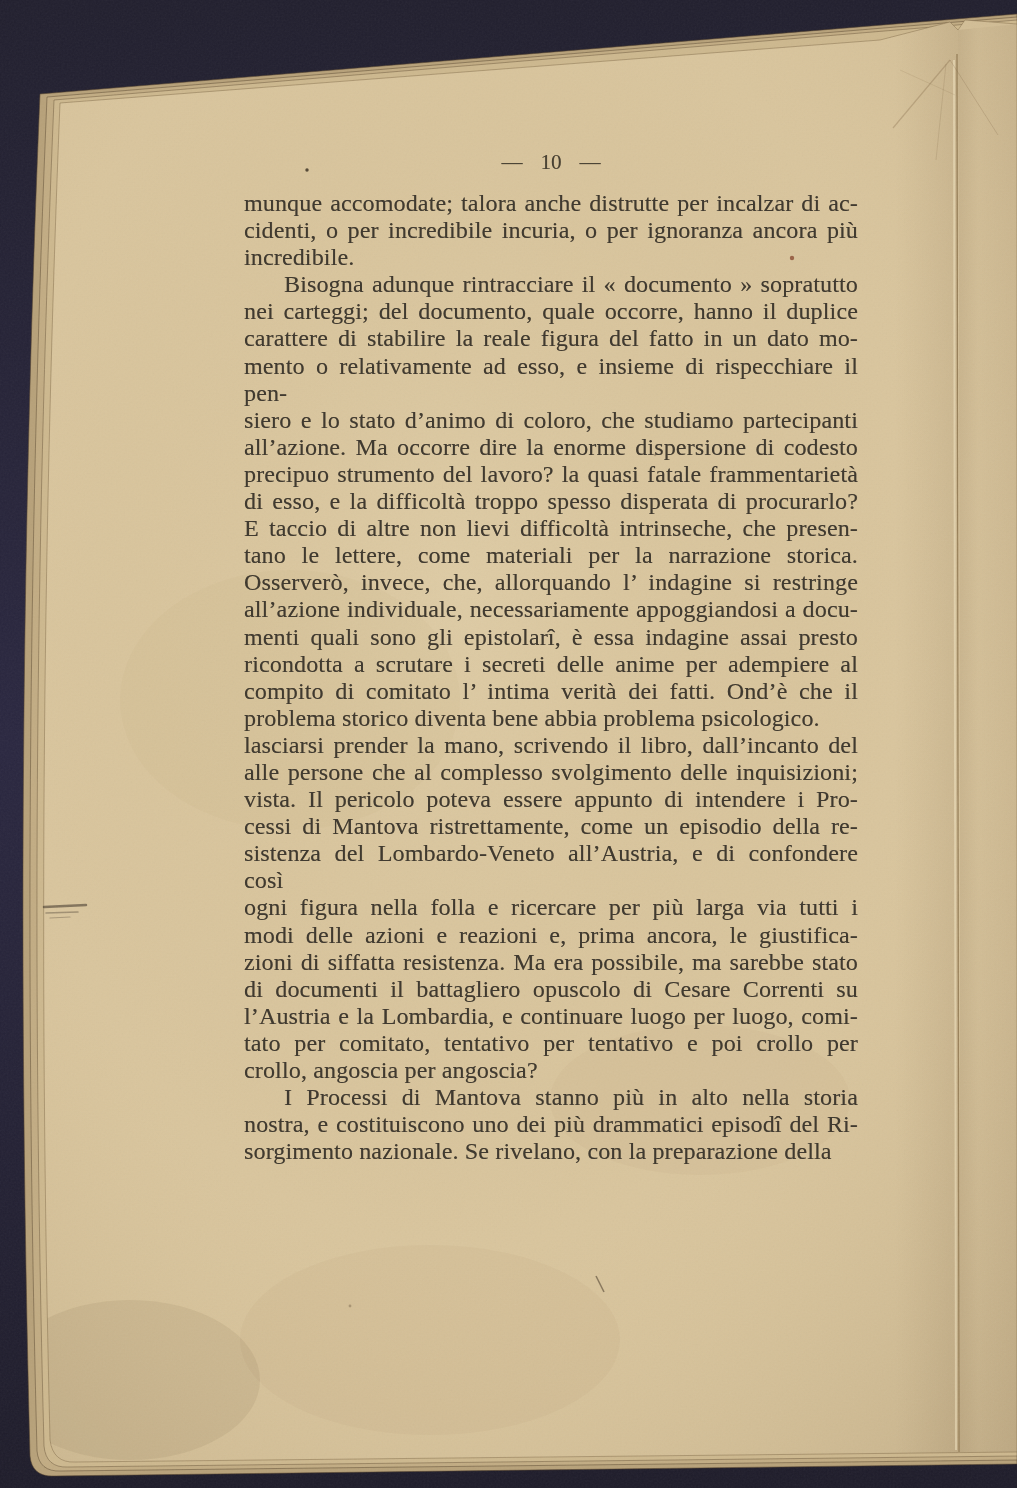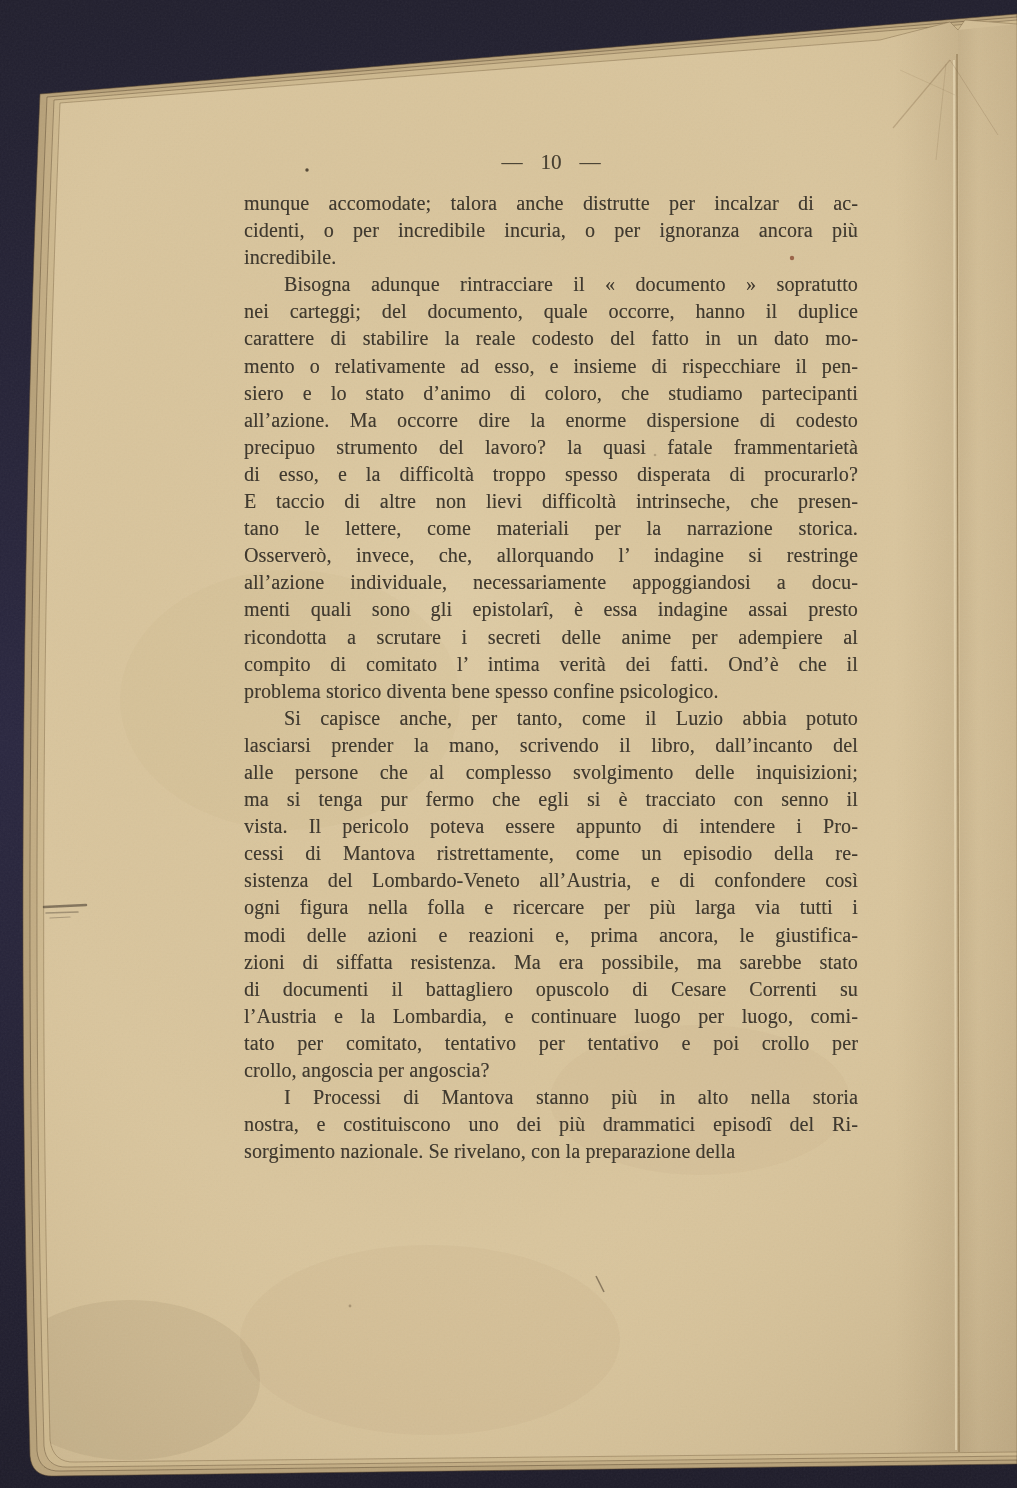--- a/index.html
+++ b/index.html
@@ -33,21 +33,21 @@
   .textblock{
     position:absolute;left:244px;top:150px;width:614px;
     color:var(--ink);
     text-shadow:0.2px 0.2px 0.6px rgba(64,55,40,.45);
   }
   .pagehead{
     display:flex;justify-content:center;align-items:center;gap:18px;
     font-size:21px;line-height:24px;color:#484133;
     margin-bottom:16px;
   }
-  .bodytext{font-size:20px;line-height:27.1px;letter-spacing:0.15px;}
+  .bodytext{font-size:24px;line-height:27.1px;letter-spacing:0.15px;}
   .para{margin:0;}
   .line{text-align:justify;text-align-last:justify;}
   .line.last{text-align-last:left;}
   .para.indent .line.first{text-indent:40px;}
 </style>
 </head>
 <body>
 
 <div class="scene">
 
@@ -138,40 +138,38 @@
     </div>
     <div class="bodytext">
         <div class="para">
           <div class="line first">munque accomodate; talora anche distrutte per incalzar di ac-</div>
           <div class="line">cidenti, o per incredibile incuria, o per ignoranza ancora più</div>
           <div class="line last">incredibile.</div>
         </div>
         <div class="para indent">
           <div class="line first">Bisogna adunque rintracciare il « documento » sopratutto</div>
           <div class="line">nei carteggi; del documento, quale occorre, hanno il duplice</div>
-          <div class="line">carattere di stabilire la reale codesto del fatto in un dato mo-</div>
+          <div class="line">carattere di stabilire la reale figura del fatto in un dato mo-</div>
           <div class="line">mento o relativamente ad esso, e insieme di rispecchiare il pen-</div>
           <div class="line">siero e lo stato d’animo di coloro, che studiamo partecipanti</div>
           <div class="line">all’azione. Ma occorre dire la enorme dispersione di codesto</div>
           <div class="line">precipuo strumento del lavoro? la quasi fatale frammentarietà</div>
           <div class="line">di esso, e la difficoltà troppo spesso disperata di procurarlo?</div>
           <div class="line">E taccio di altre non lievi difficoltà intrinseche, che presen-</div>
           <div class="line">tano le lettere, come materiali per la narrazione storica.</div>
           <div class="line">Osserverò, invece, che, allorquando l’ indagine si restringe</div>
           <div class="line">all’azione individuale, necessariamente appoggiandosi a docu-</div>
           <div class="line">menti quali sono gli epistolarî, è essa indagine assai presto</div>
           <div class="line">ricondotta a scrutare i secreti delle anime per adempiere al</div>
           <div class="line">compito di comitato l’ intima verità dei fatti. Ond’è che il</div>
-          <div class="line last">problema storico diventa bene spesso confine psicologico.</div>
+          <div class="line last">problema storico diventa bene abbia problema psicologico.</div>
         </div>
         <div class="para indent">
-          <div class="line first">Si capisce anche, per tanto, come il Luzio abbia potuto</div>
           <div class="line">lasciarsi prender la mano, scrivendo il libro, dall’incanto del</div>
           <div class="line">alle persone che al complesso svolgimento delle inquisizioni;</div>
-          <div class="line">ma si tenga pur fermo che egli si è tracciato con senno il</div>
           <div class="line">vista. Il pericolo poteva essere appunto di intendere i Pro-</div>
           <div class="line">cessi di Mantova ristrettamente, come un episodio della re-</div>
           <div class="line">sistenza del Lombardo-Veneto all’Austria, e di confondere così</div>
           <div class="line">ogni figura nella folla e ricercare per più larga via tutti i</div>
           <div class="line">modi delle azioni e reazioni e, prima ancora, le giustifica-</div>
           <div class="line">zioni di siffatta resistenza. Ma era possibile, ma sarebbe stato</div>
           <div class="line">di documenti il battagliero opuscolo di Cesare Correnti su</div>
           <div class="line">l’Austria e la Lombardia, e continuare luogo per luogo, comi-</div>
           <div class="line">tato per comitato, tentativo per tentativo e poi crollo per</div>
           <div class="line last">crollo, angoscia per angoscia?</div>

